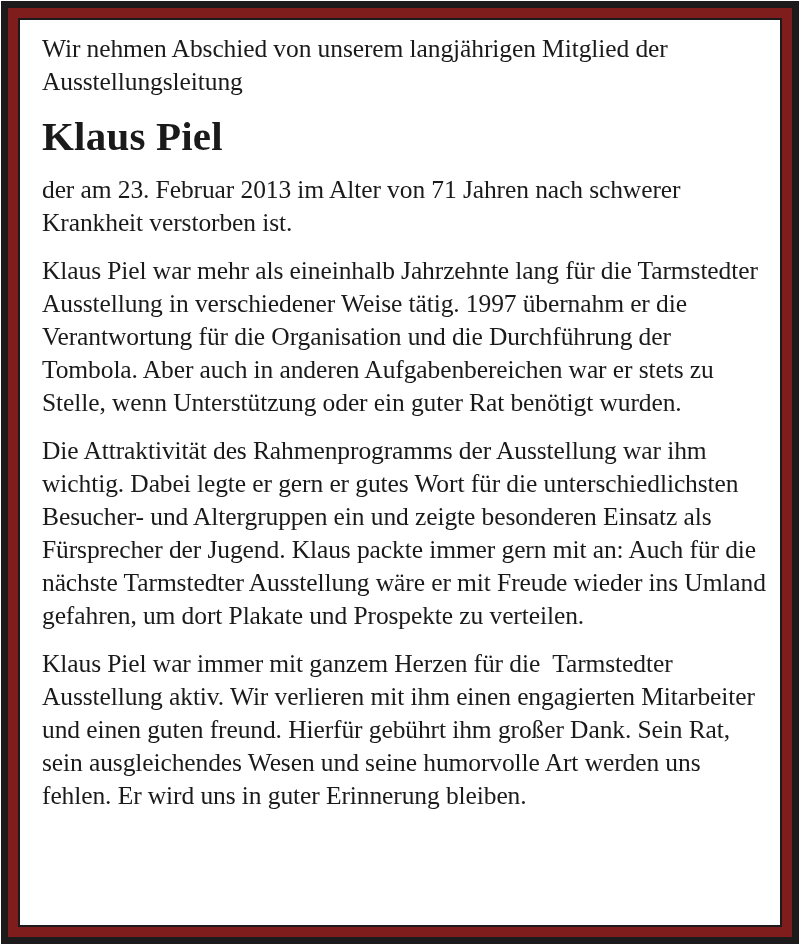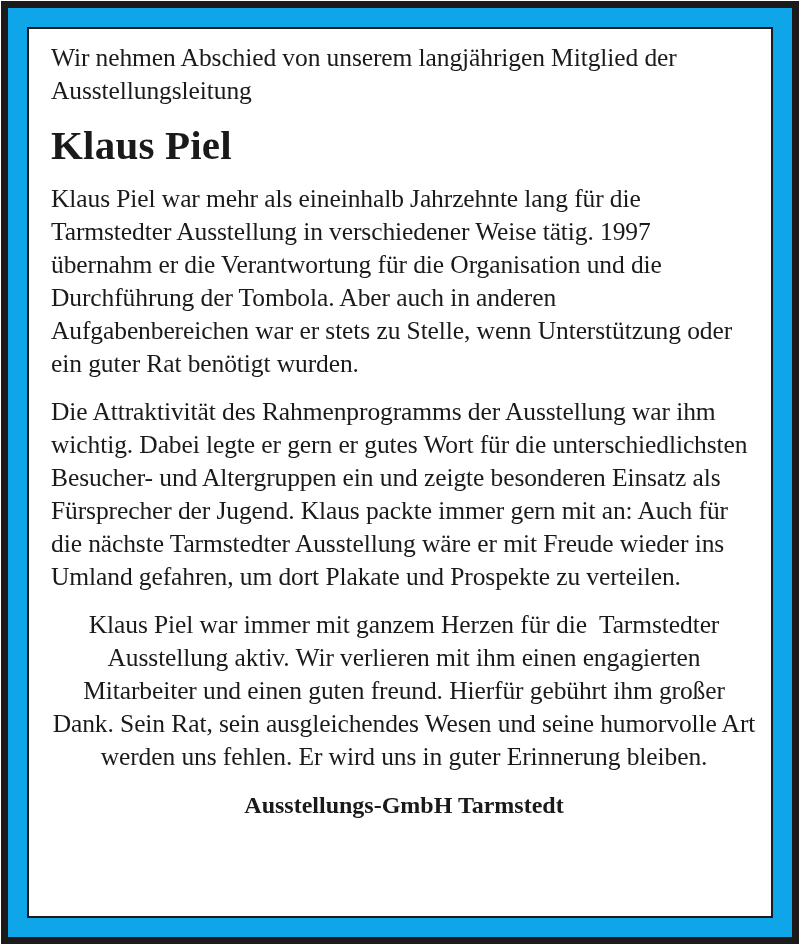--- a/index.html
+++ b/index.html
@@ -28,22 +28,22 @@
     box-sizing: border-box;
     width: 100%;
     height: 100%;
     border: 7px solid #1d1a1b;    
     background: #ffffff;
   }
   .frame-gap {
     box-sizing: border-box;
     width: 100%;
     height: 100%;
-    padding: 19px;                 
-    background: #0ea5e9;
+    padding: 10px;                 
+    background: #7f1d1d;
   }
   .frame-inner {
     box-sizing: border-box;
     width: 100%;
     height: 100%;
     border: 2px solid #1d1a1b;    
     background: #ffffff;
   }
 
   
@@ -71,21 +71,21 @@
     letter-spacing: 0.2px;
   }
 
   .para {
     font-size: 25.5px;
     line-height: 33px;
     margin: 0 0 15px 0;
     letter-spacing: -0.1px;
     white-space: pre-wrap;       
   }
-  .para:last-of-type { margin-bottom: 0; text-align: center; }
+  .para:last-of-type { margin-bottom: 0; }
 
   .signature {
     text-align: center;
     font-weight: bold;
     font-size: 24px;
     line-height: 31px;
     margin-top: 17px;
   }
   .signature-line { display: block; }
 </style>
@@ -95,28 +95,28 @@
 <div class="notice">
   <div class="frame-outer">
     <div class="frame-gap">
       <div class="frame-inner">
         <div class="content">
 
           <p class="lede">Wir nehmen Abschied von unserem langjährigen Mitglied der Ausstellungsleitung</p>
 
           <h1 class="deceased-name">Klaus Piel</h1>
 
+          <p class="para">der am 23. Februar 2013 im Alter von 71 Jahren nach schwerer Krankheit verstorben ist.</p>
 
           <p class="para">Klaus Piel war mehr als eineinhalb Jahrzehnte lang für die Tarmstedter Ausstellung in verschiedener Weise tätig. 1997 übernahm er die Verantwortung für die Organisation und die Durchführung der Tombola. Aber auch in anderen Aufgabenbereichen war er stets zu Stelle, wenn Unterstützung oder ein guter Rat benötigt wurden.</p>
 
           <p class="para">Die Attraktivität des Rahmenprogramms der Ausstellung war ihm wichtig. Dabei legte er gern er gutes Wort für die unterschiedlichsten Besucher- und Altergruppen ein und zeigte besonderen Einsatz als Fürsprecher der Jugend. Klaus packte immer gern mit an: Auch für die nächste Tarmstedter Ausstellung wäre er mit Freude wieder ins Umland gefahren, um dort Plakate und Prospekte zu verteilen.</p>
 
           <p class="para">Klaus Piel war immer mit ganzem Herzen für die  Tarmstedter Ausstellung aktiv. Wir verlieren mit ihm einen engagierten Mitarbeiter und einen guten freund. Hierfür gebührt ihm großer Dank. Sein Rat, sein ausgleichendes Wesen und seine humorvolle Art werden uns fehlen. Er wird uns in guter Erinnerung bleiben.</p>
 
           <div class="signature">
-            <span class="signature-line">Ausstellungs-GmbH Tarmstedt</span>
           </div>
 
         </div>
       </div>
     </div>
   </div>
 </div>
 
 </body></html>

